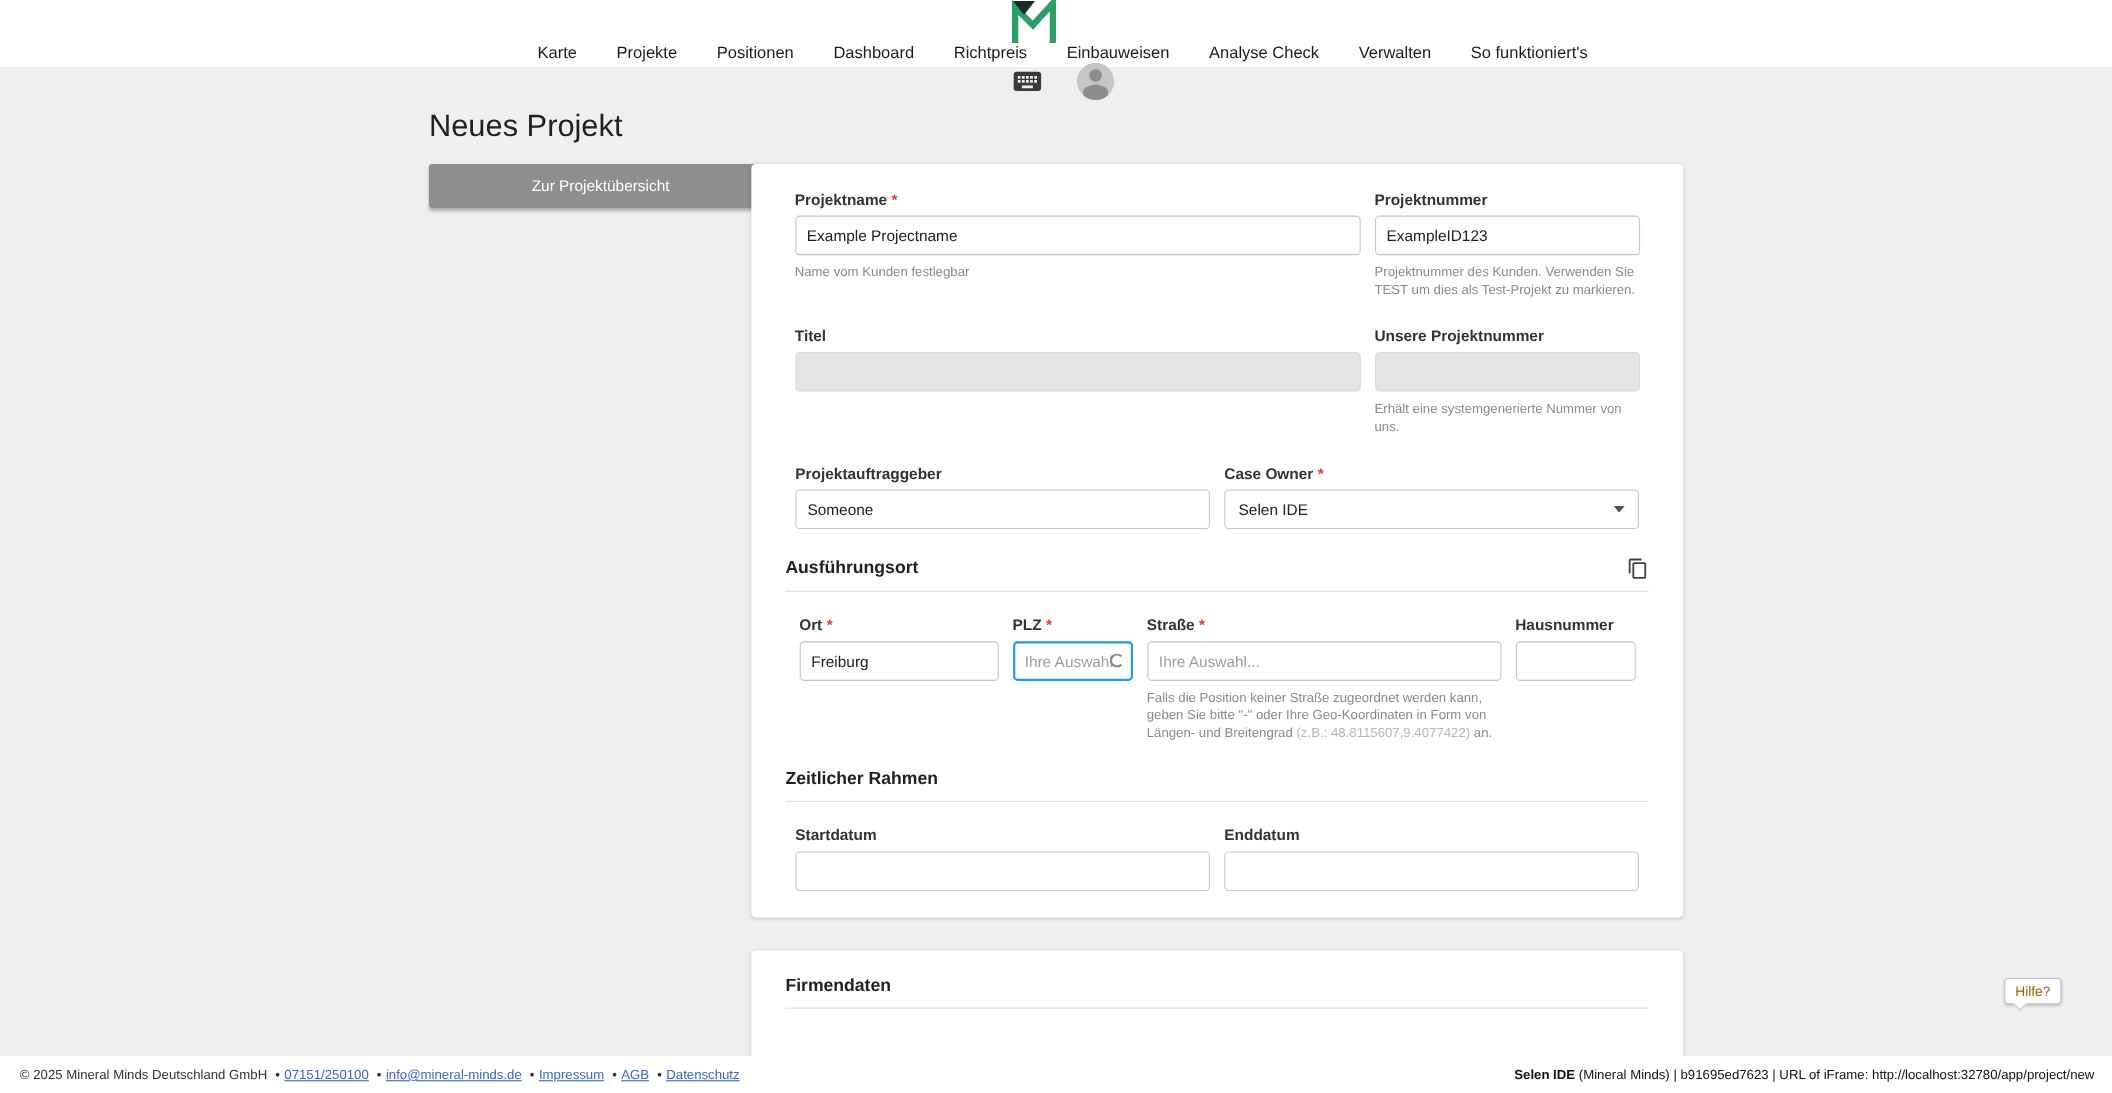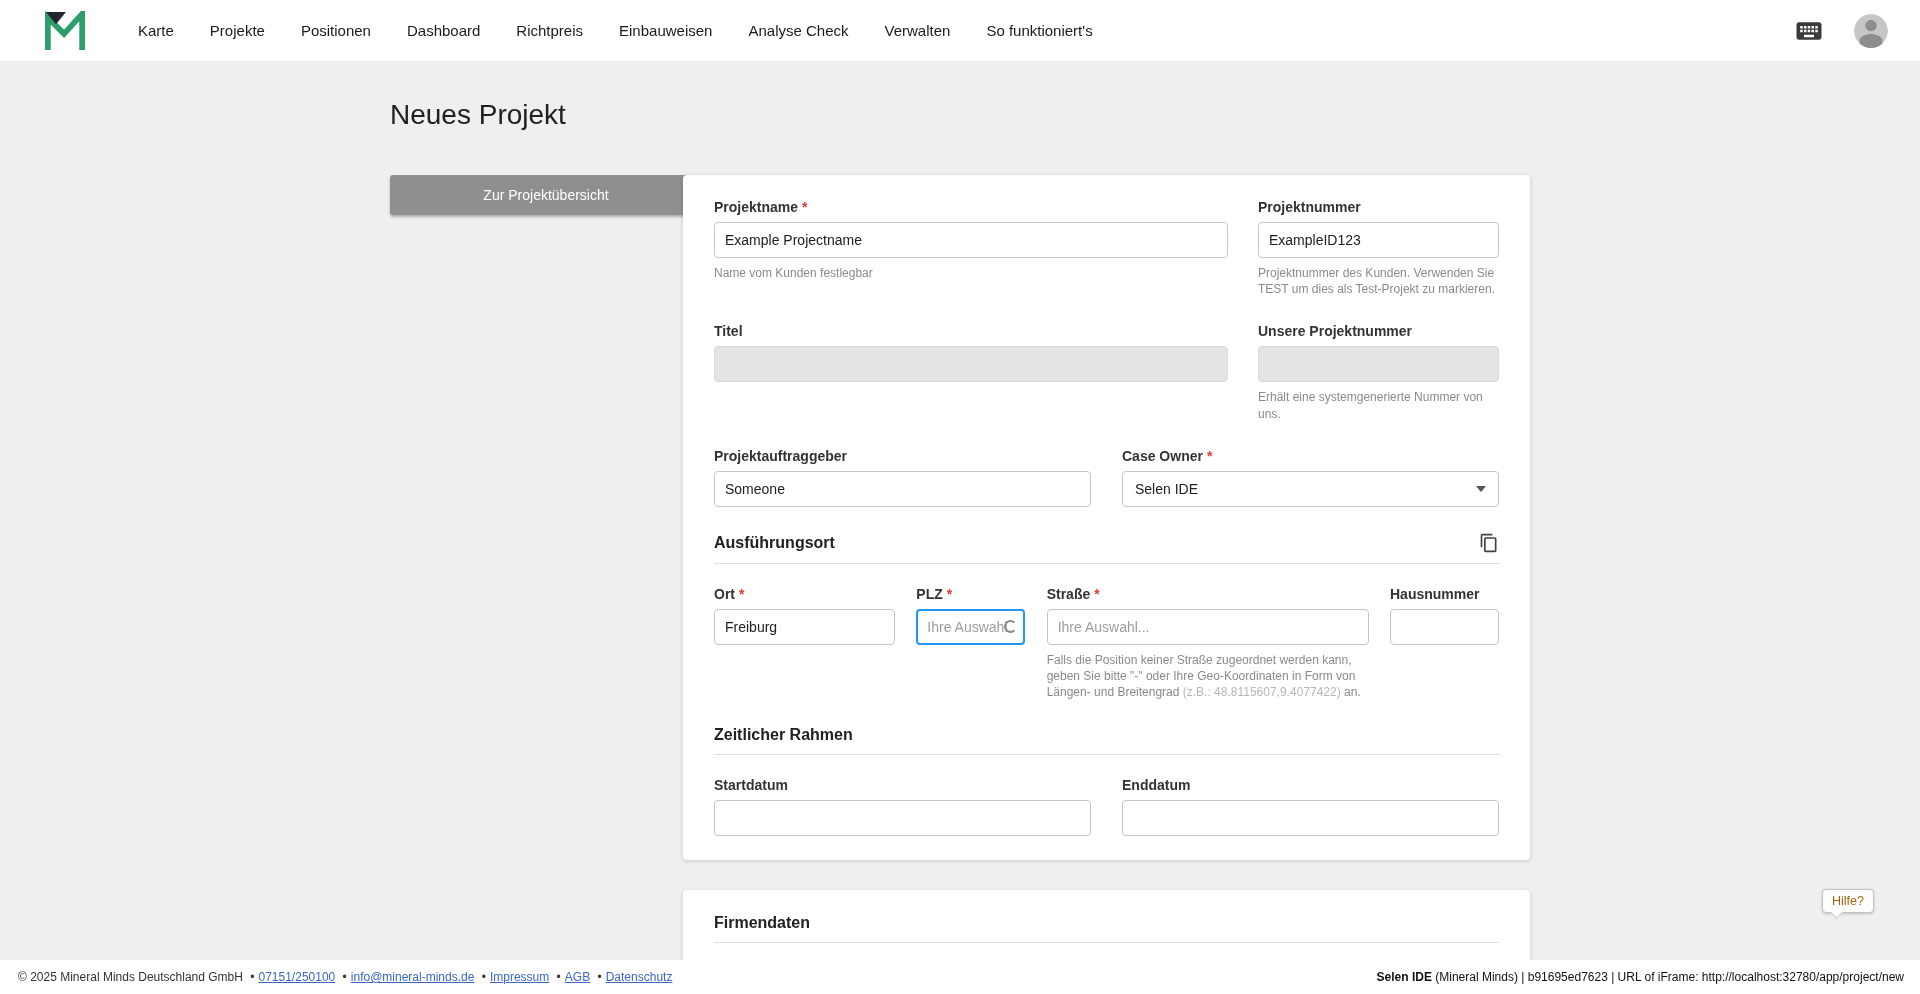--- a/index.html
+++ b/index.html
@@ -1,40 +1,40 @@
 <!DOCTYPE html>
 <html><head>
 <meta charset="utf-8">
 <style>
   * { box-sizing: border-box; margin: 0; padding: 0; }
   html, body { width: 1920px; height: 994px; overflow: hidden; }
   body { font-family: "Liberation Sans", sans-serif; background: #efefef; color: #212121; position: relative; }
   a { text-decoration: underline; }
 
   
-  .navbar { height: 61px; background: #fff; display: flex; align-items: center; padding: 0 32px 0 44px; }
+  .navbar { height: 61px; background: #fff; display: flex; align-items: center; padding: 0 32px 0 44px; flex-direction: column; }
   .logo { display: flex; align-items: center; margin-right: 52px; cursor: pointer; }
   .nav-items { display: flex; align-items: center; gap: 36px; flex: 1; }
   .nav-item { font-size: 15px; color: #1b1b1b; text-decoration: none; cursor: pointer; white-space: nowrap; }
   .nav-right { display: flex; align-items: center; gap: 30px; }
   .icon-btn { line-height: 0; cursor: pointer; }
   .avatar { width: 34px; height: 34px; border-radius: 50%; overflow: hidden; line-height: 0; cursor: pointer; }
 
   
   .container { width: 1140px; margin: 0 auto; padding-top: 38px; }
-  .page-title { font-size: 28px; font-weight: 500; color: #212121; margin-bottom: 44px; }
+  .page-title { font-size: 28px; font-weight: 500; color: #212121; margin-bottom: 18px; }
   .layout-row { display: flex; align-items: flex-start; }
   .left-col { width: 293px; flex: 0 0 293px; }
   .overview-btn { width: 312px; height: 40px; background: #8f8f8f; color: #fff; border: none; border-radius: 3px;
                   font-size: 14px; font-family: inherit; box-shadow: 0 2px 3px rgba(0,0,0,.28); cursor: pointer; }
   .card { background: #fff; border-radius: 4px; box-shadow: 0 1px 4px rgba(0,0,0,.16); padding: 24px 31px 18px; width: 847px; }
   .card2 { margin-left: 293px; margin-top: 30px; min-height: 135px; }
 
   
-  .form-row { display: flex; justify-content: space-between; margin-bottom: 26px; gap: 13px; }
+  .form-row { display: flex; justify-content: center; margin-bottom: 26px; gap: 13px; }
   .form-row.tight { margin-bottom: 6px; }
   .w-lg { width: 514px; } .w-sm { width: 241px; } .w-md { width: 377px; }
   .w-ort { width: 181px; } .w-plz { width: 109px; } .w-str { width: 322px; } .w-hnr { width: 109px; }
   .flabel { display: block; font-size: 14px; font-weight: bold; color: #333; margin-bottom: 7px; white-space: nowrap; }
   .req { color: #e53935; margin-left: 4px; }
   .finput { width: 100%; height: 36px; border: 1px solid #c6c6c6; border-radius: 4px; padding: 0 10px;
             font-size: 14px; font-family: Liberation Sans, sans-serif; color: #212121; background: #fff; outline: none; }
   .finput::placeholder { color: #9e9e9e; }
   .finput:disabled { background: #e4e4e4; border-color: #dadada; }
   .finput.focused { border: 2px solid #2196f3; padding: 0 9px; }

